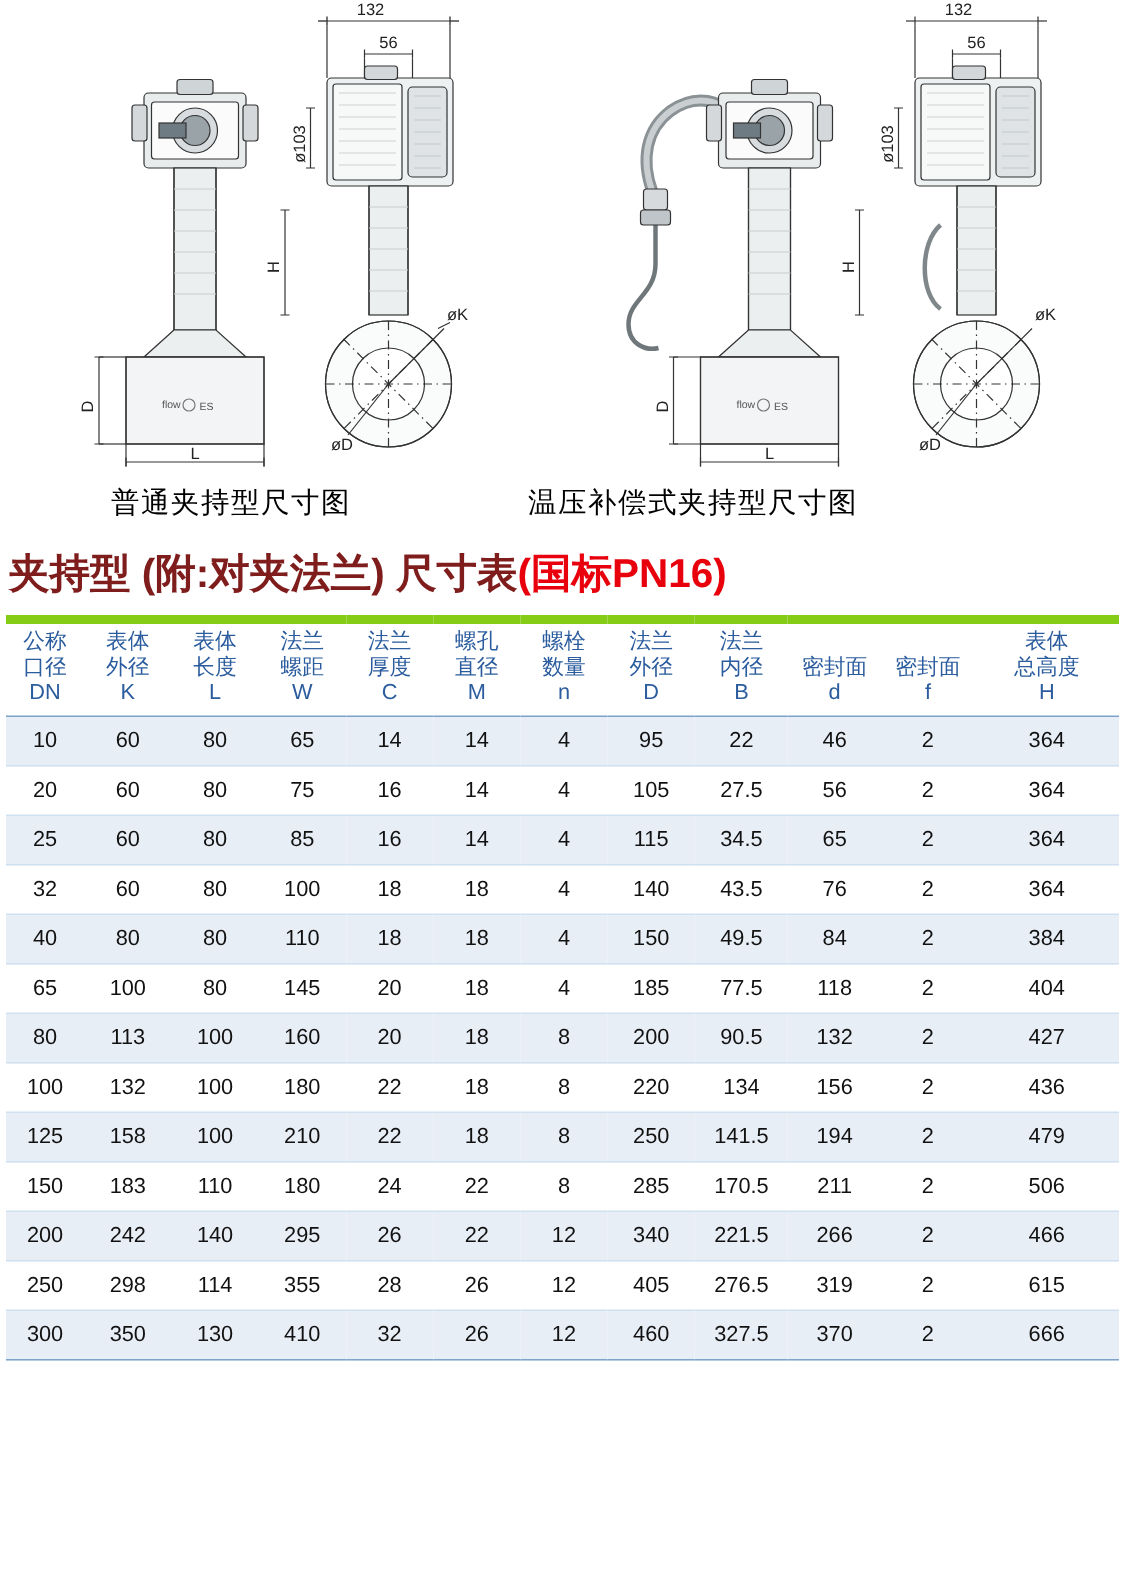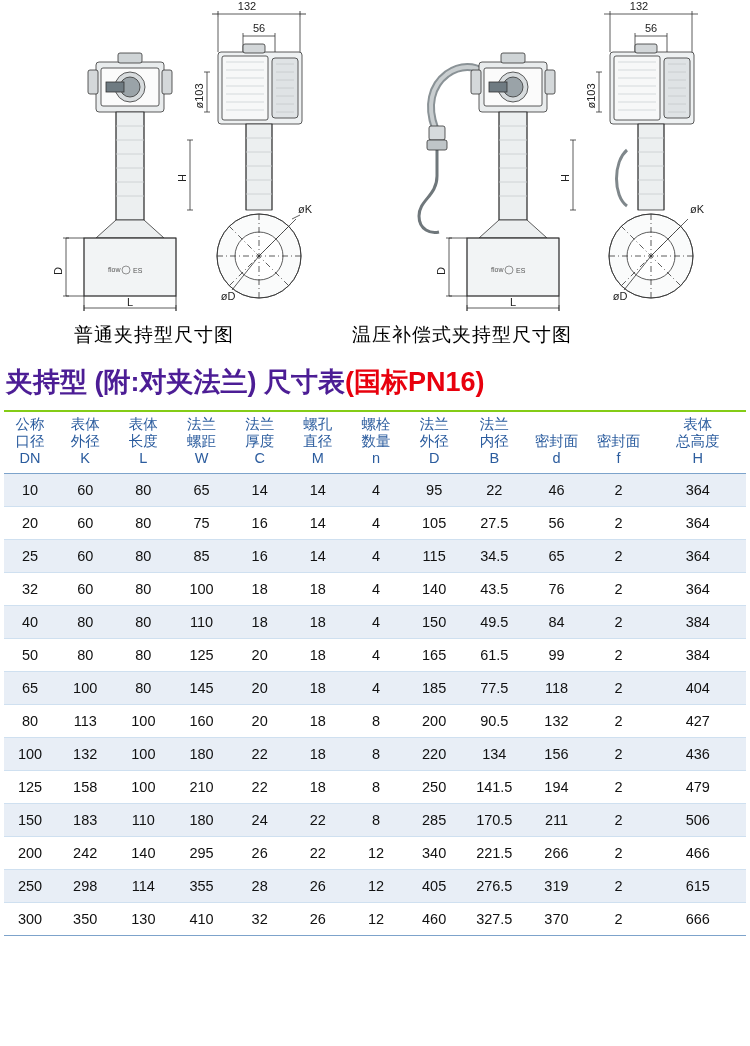--- a/index.html
+++ b/index.html
@@ -42,40 +42,40 @@
 
   
   .title-bar {
     margin-top: 4px;
     padding-left: 6px;
     font-size: 27px;
     font-weight: bold;
     letter-spacing: 0px;
     white-space: nowrap;
   }
-  .title-main { color: #4c1d95; }
+  .title-main { color: #7f1d1d; }
   .title-red { color: #e8000d; }
 
   
   table.spec {
     margin-top: 10px;
     width: 742px;
     margin-left: 4px;
     border-collapse: collapse;
     font-size: 14px;
   }
   table.spec th {
     color: #2b5c9e;
     font-weight: normal;
     font-size: 14.5px;
     line-height: 1.18;
     padding: 4px 0 6px 0;
     vertical-align: bottom;
     border-bottom: 1px solid #7da3cb;
-    border-top: 2px solid #84cc16;
+    border-top: 6px solid #84cc16;
     white-space: pre-line;
   }
   table.spec td {
     text-align: center;
     padding: 8px 0 8px 0;
     font-size: 14.5px;
     color: #111;
     border-bottom: 1px solid #cfe0f0;
   }
   table.spec tbody tr:nth-child(odd) {
@@ -428,34 +428,20 @@
           <td>18</td>
           <td>18</td>
           <td>4</td>
           <td>150</td>
           <td>49.5</td>
           <td>84</td>
           <td>2</td>
           <td>384</td>
         </tr>
         <tr>
-          <td>50</td>
-          <td>80</td>
-          <td>80</td>
-          <td>125</td>
-          <td>20</td>
-          <td>18</td>
-          <td>4</td>
-          <td>165</td>
-          <td>61.5</td>
-          <td>99</td>
-          <td>2</td>
-          <td>384</td>
-        </tr>
-        <tr>
           <td>65</td>
           <td>100</td>
           <td>80</td>
           <td>145</td>
           <td>20</td>
           <td>18</td>
           <td>4</td>
           <td>185</td>
           <td>77.5</td>
           <td>118</td>

